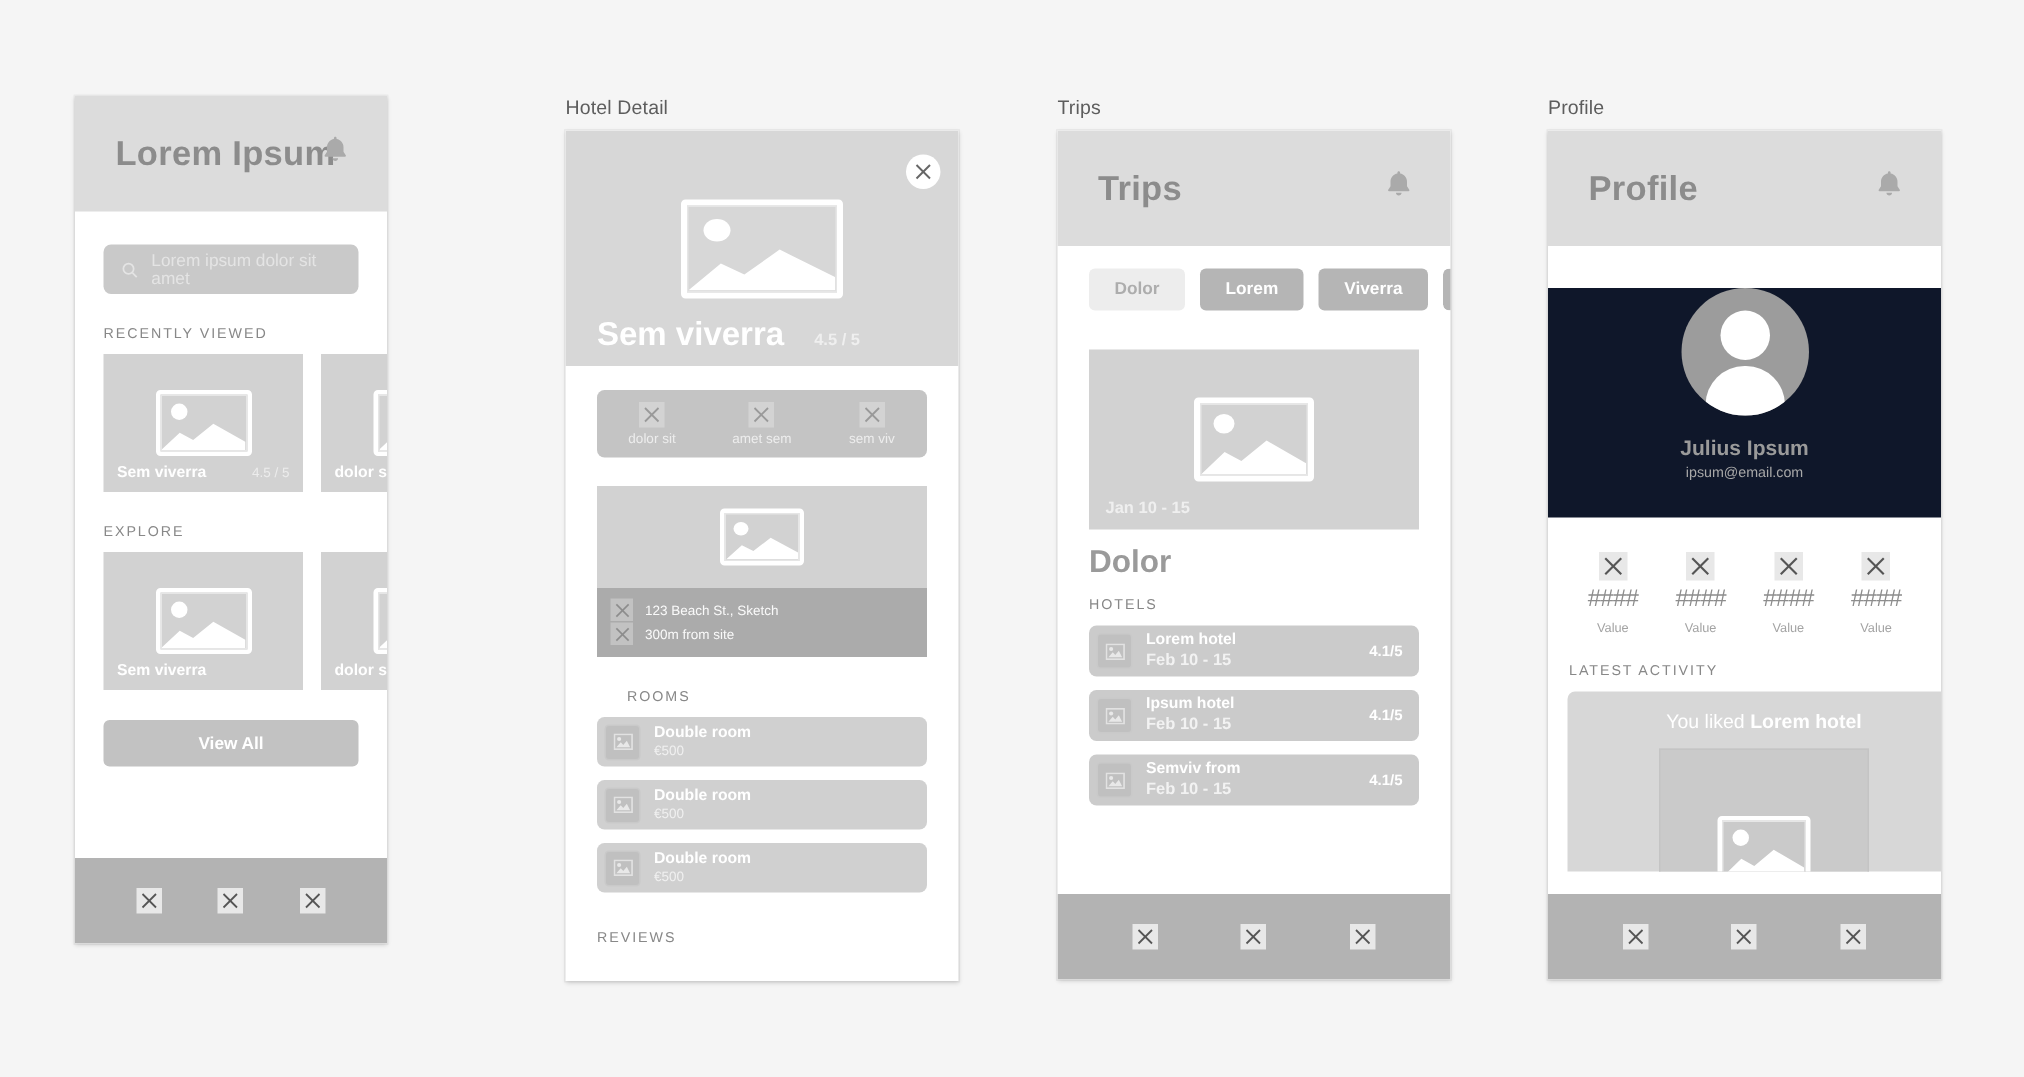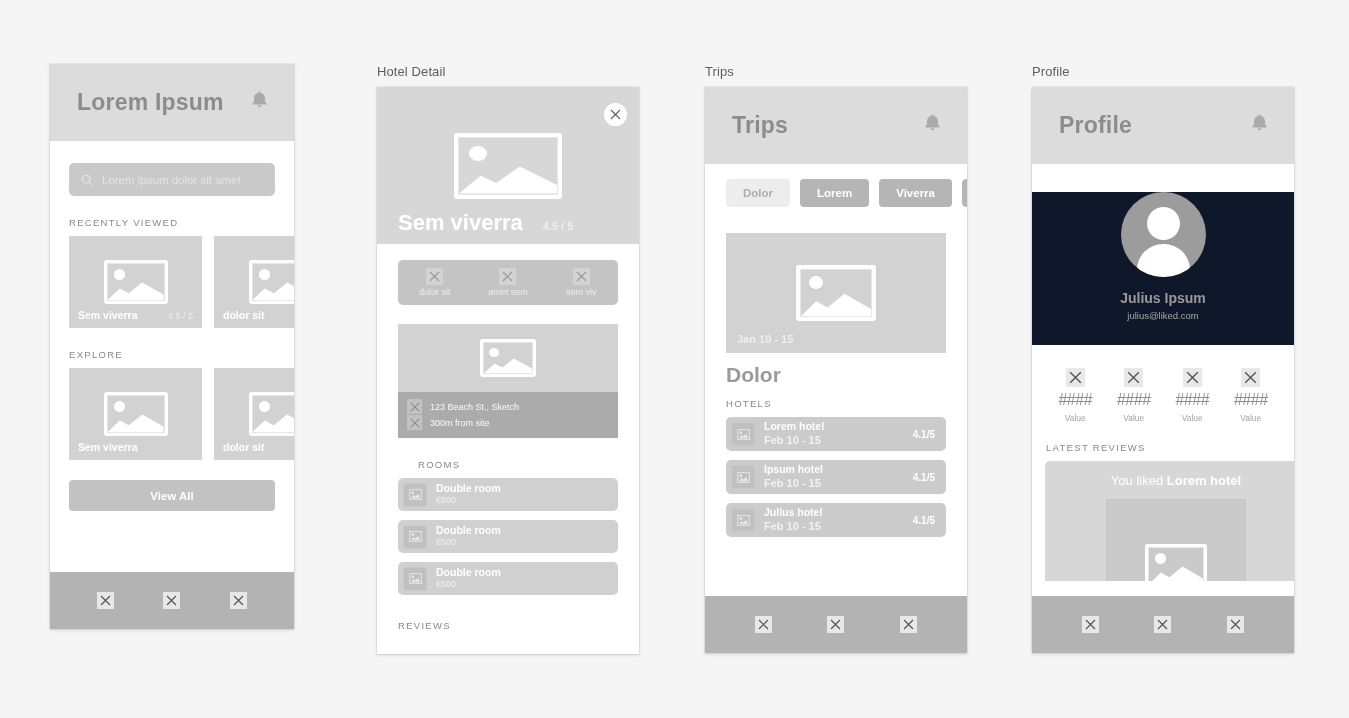--- a/index.html
+++ b/index.html
@@ -225,21 +225,21 @@
     background: #cacaca; border: 1px solid #c4c4c4;
     display: flex; align-items: flex-end; justify-content: center;
   }
 </style>
 </head>
 <body>
 
 <div class="board">
 
   <div class="screen-wrap" style="left:50px; top:64px;">
-    <div class="frame" style="width:244px; height:565px;">
+    <div class="frame" style="width:208px; height:565px;">
 
       <div class="app-header">
         <div class="app-title">Lorem Ipsum</div>
         <div class="bell">
           <svg width="17" height="19" viewBox="0 0 17 19">
               <path fill="#aaa" d="M8.5 1.2c.5 0 .9.4.9.9v.6c2.6.4 4.6 2.7 4.6 5.4v3.1l1.5 2.3c.3.4 0 1-.5 1H2c-.5 0-.8-.6-.5-1l1.5-2.3V8.1c0-2.7 2-5 4.6-5.4v-.6c0-.5.4-.9.9-.9z"></path>
               <path fill="#aaa" d="M6.6 15.5h3.8c0 1-.9 1.8-1.9 1.8s-1.9-.8-1.9-1.8z"></path>
             </svg>
         </div>
       </div>
@@ -534,21 +534,21 @@
       </div>
       <div class="hotel-row">
         <div class="room-thumb">
           <svg width="13" height="11" viewBox="0 0 14 12">
               <rect x="0.6" y="0.6" width="12.8" height="10.8" fill="none" stroke="#e2e2e2" stroke-width="1.2"></rect>
               <circle cx="4" cy="4" r="1.5" fill="#e8e8e8"></circle>
               <path d="M2 10l3.2-3.6L7 8.4l2.6-3.2L12 10z" fill="#e8e8e8"></path>
             </svg>
         </div>
         <div class="hr-meta">
-          <div class="hr-name">Julius hotel</div>
+          <div class="hr-name">Semviv from</div>
           <div class="hr-date">Feb 10 - 15</div>
         </div>
         <div class="hr-rate">4.1/5</div>
       </div>
 
       <div class="bottom-nav">
         <div class="xbox">
             <svg width="11" height="11" viewBox="0 0 11 11">
               <line x1="1" y1="1" x2="10" y2="10" stroke="#555" stroke-width="1.2"></line>
               <line x1="10" y1="1" x2="1" y2="10" stroke="#555" stroke-width="1.2"></line>
@@ -583,21 +583,21 @@
             </svg>
         </div>
       </div>
 
       <div class="pf-body">
         <div class="avatar">
           <div class="head"></div>
             <div class="body"></div>
         </div>
         <div class="pf-name">Julius Ipsum</div>
-        <div class="pf-mail">julius@liked.com</div>
+        <div class="pf-mail">ipsum@email.com</div>
         <div style="height:22px;"></div>
       </div>
 
       <div class="stats">
         <div class="stat">
           <div class="xbox">
               <svg width="13" height="13" viewBox="0 0 11 11">
                 <line x1="1" y1="1" x2="10" y2="10" stroke="#555" stroke-width="1.2"></line>
                 <line x1="10" y1="1" x2="1" y2="10" stroke="#555" stroke-width="1.2"></line>
               </svg>
@@ -630,21 +630,21 @@
               <svg width="13" height="13" viewBox="0 0 11 11">
                 <line x1="1" y1="1" x2="10" y2="10" stroke="#555" stroke-width="1.2"></line>
                 <line x1="10" y1="1" x2="1" y2="10" stroke="#555" stroke-width="1.2"></line>
               </svg>
             </div>
           <div class="stat-val">####</div>
           <div class="stat-lbl">Value</div>
         </div>
       </div>
 
-      <div class="sec-title" style="margin-left:14px;margin-top:19px;">LATEST REVIEWS</div>
+      <div class="sec-title" style="margin-left:14px;margin-top:19px;">LATEST ACTIVITY</div>
 
       <div class="act-card">
         <div class="act-txt"><span>You liked </span><b>Lorem hotel</b></div>
         <div class="act-img">
           <div class="imgph" style="width:62px;height:44px;">
             <div class="outer"></div>
               <div class="inner">
               <div class="sun" style="width:11px;height:11px;left:6px;top:5px;"></div>
               <div class="mtn"></div>
             </div>

